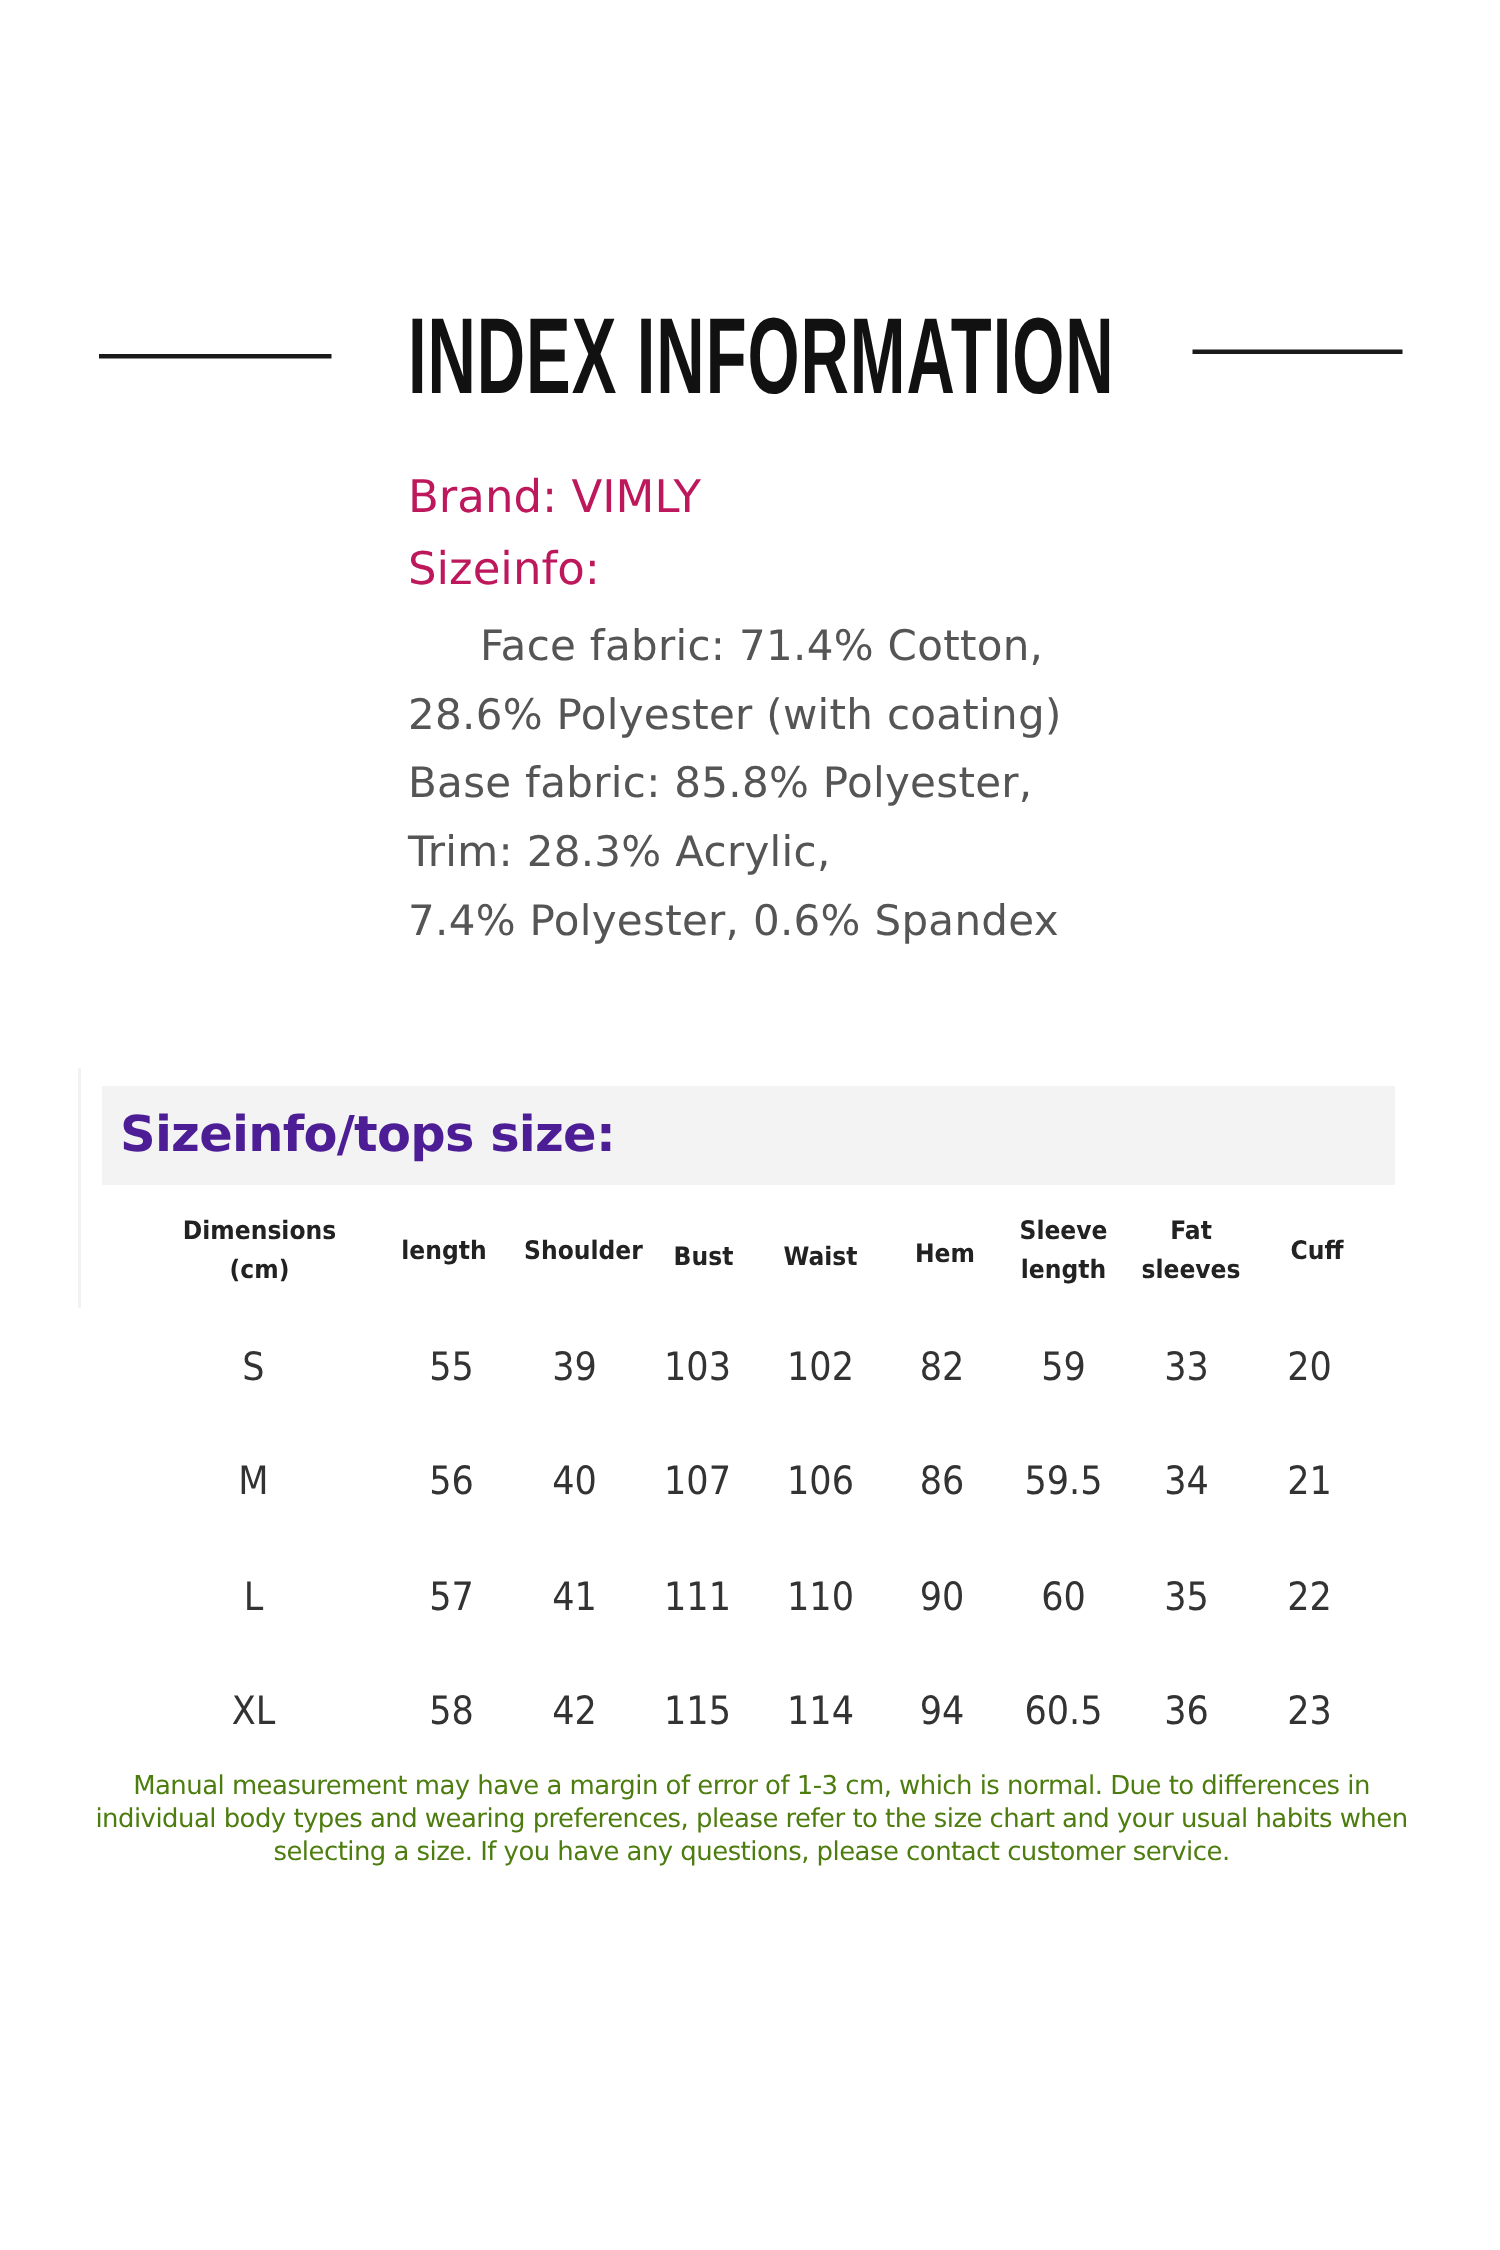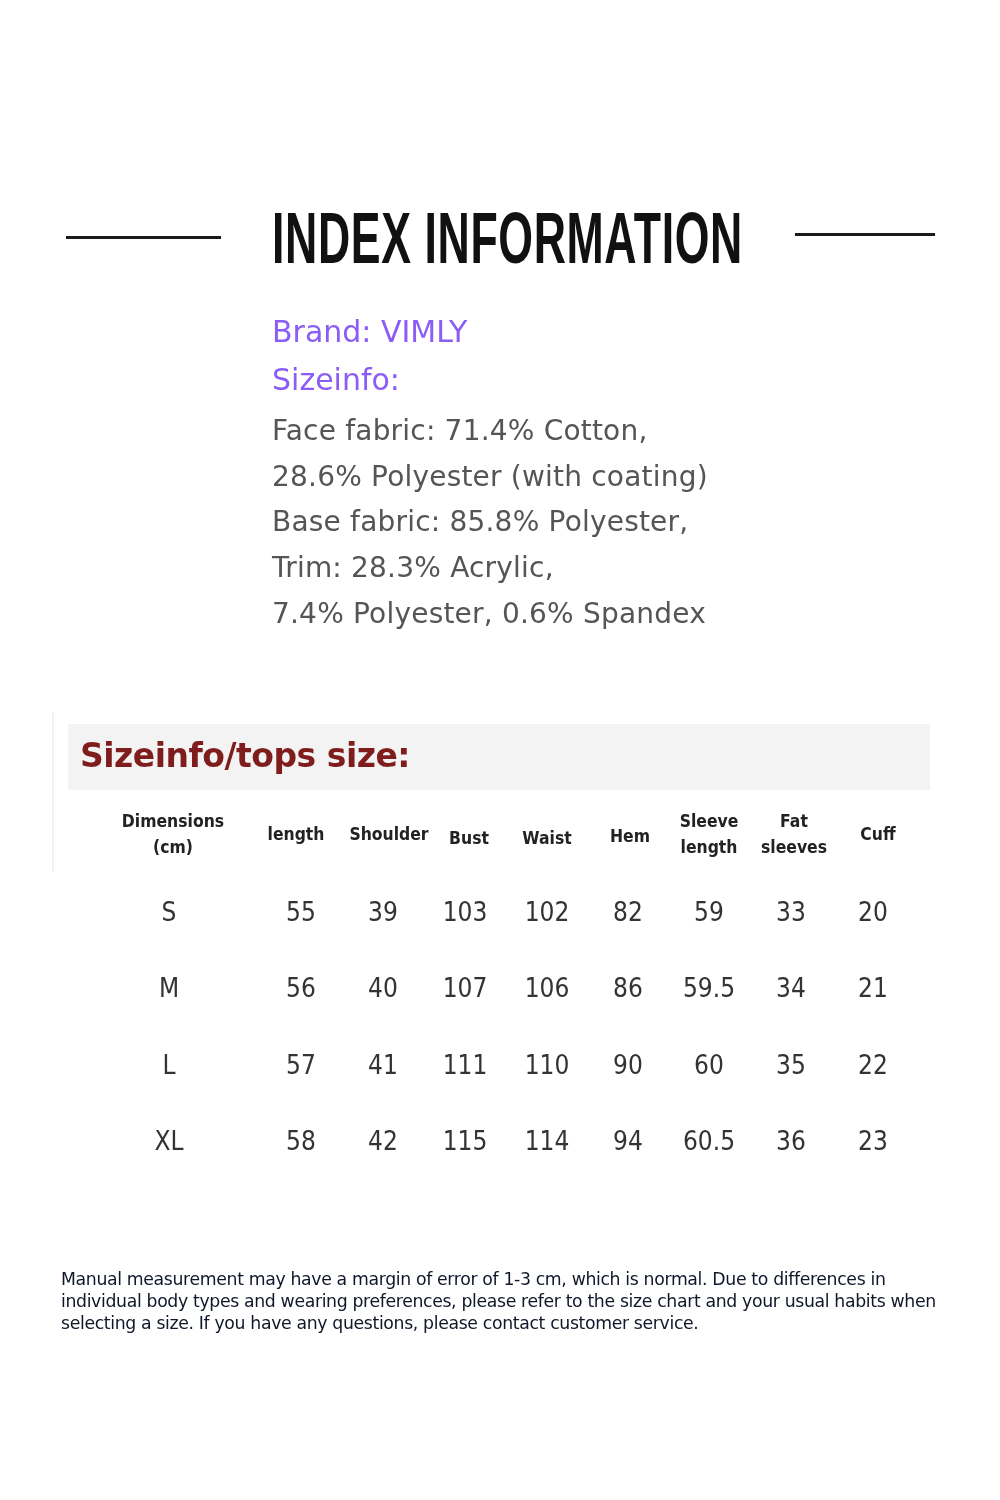--- a/index.html
+++ b/index.html
@@ -15,56 +15,56 @@
     .title-text {
       position: absolute; left: 272px; top: 0px;
       font-family: "Liberation Sans", sans-serif; font-weight: 700;
       font-size: 72px; line-height: 80px; color: #111;
       transform: scaleX(0.62); transform-origin: left center;
       letter-spacing: 1px; white-space: nowrap;
     }
     .info { position: absolute; left: 272px; top: 308px; width: 560px; }
     .info .big {
       font-family: "DejaVu Sans", sans-serif; font-size: 30px; line-height: 48px;
-      color: #8b5cf6; white-space: nowrap;
+      color: #be185d; white-space: nowrap;
     }
     .info .mat {
       font-family: "DejaVu Sans", sans-serif; font-size: 28px; line-height: 45.7px;
       color: #555; white-space: nowrap; letter-spacing: 0.2px;
     }
-    .info .first-mat { margin-top: 4px; }
+    .info .first-mat { margin-top: 4px; margin-left: 48px; }
 
     .size-box { position: absolute; left: 52px; top: 712px; width: 890px; height: 460px; }
     .size-box .edge { position: absolute; left: 0; top: 0; width: 2px; height: 160px; background: #f2f2f2; }
     .size-header {
       position: absolute; left: 16px; top: 12px; width: 862px; height: 66px;
       background: #f3f3f3;
     }
     .size-header-text {
       position: absolute; left: 12px; top: 8px;
       font-family: "DejaVu Sans", sans-serif; font-weight: 700; font-size: 33px;
-      line-height: 48px; color: #7f1d1d; letter-spacing: -0.5px;
+      line-height: 48px; color: #4c1d95; letter-spacing: -0.5px;
     }
     .size-table { position: absolute; left: 0; top: 96px; width: 890px; }
     .th {
       position: absolute; text-align: center;
       font-family: "DejaVu Sans", sans-serif; font-weight: 700; font-size: 17px;
       line-height: 26px; color: #222; white-space: nowrap;
       transform: scaleX(0.92);
     }
     .td {
       position: absolute; text-align: center;
       font-family: "DejaVu Sans", sans-serif; font-size: 26px;
       line-height: 30px; color: #333; white-space: nowrap;
       transform: scaleX(0.9);
     }
     .note {
-      position: absolute; left: 61px; top: 1268px; width: 880px;
+      position: absolute; left: 61px; top: 1180px; width: 880px;
       font-family: "DejaVu Sans", sans-serif; font-size: 17.3px; line-height: 22px;
-      color: #0f172a; letter-spacing: -0.35px;
+      color: #4d7c0f; letter-spacing: -0.35px; text-align: center;
     }
   </style>
 </head>
 <body>
 
 <div class="title-row">
   <div class="title-line left"></div>
   <div class="title-text">INDEX INFORMATION</div>
   <div class="title-line right"></div>
 </div>

